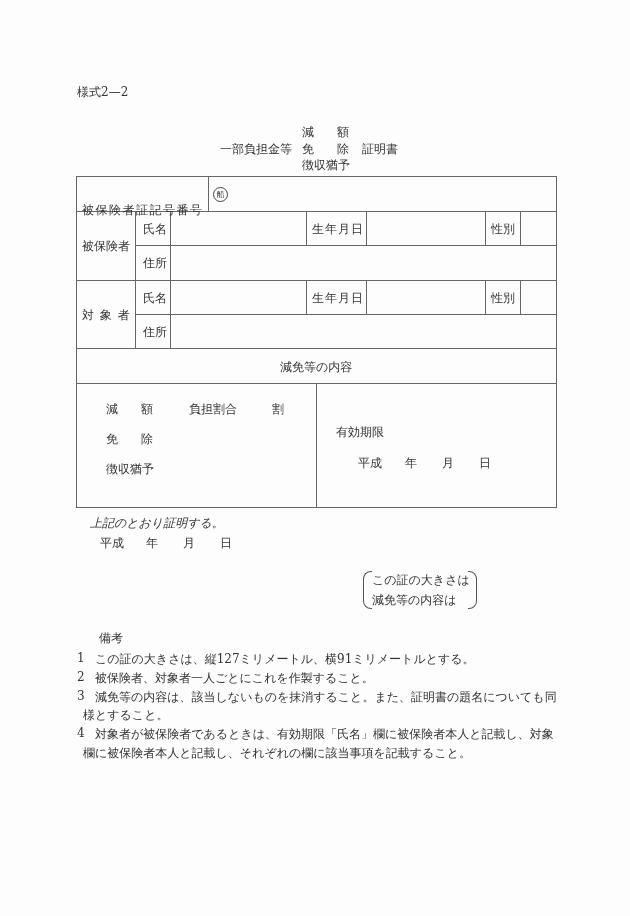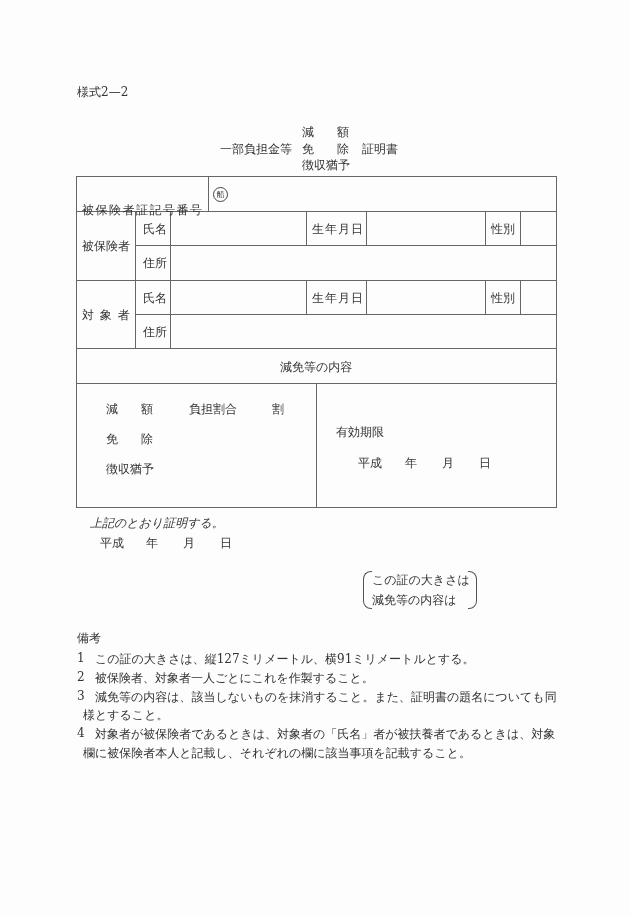--- a/index.html
+++ b/index.html
@@ -106,23 +106,23 @@
 <span class="abs" style="left:100px;top:535px;">平成</span>
 <span class="abs" style="left:146px;top:535px;">年</span>
 <span class="abs" style="left:183px;top:535px;">月</span>
 <span class="abs" style="left:220px;top:535px;">日</span>
 
 <div class="bracket-l" style="left:363px;top:571px;height:36px;"></div>
 <span class="abs" style="left:372px;top:572px;">この証の大きさは</span>
 <span class="abs" style="left:372px;top:592px;">減免等の内容は</span>
 <div class="bracket-r" style="left:468px;top:571px;height:36px;"></div>
 
-<span class="note" style="top:630px;">備考</span>
+<span class="note" style="top:630px;margin-left:22px;">備考</span>
 <span class="note" style="top:651px;">1</span>
 <span class="note" style="left:95px;top:651px;">この証の大きさは、縦127ミリメートル、横91ミリメートルとする。</span>
 <span class="note" style="top:670px;">2</span>
 <span class="note" style="left:95px;top:670px;">被保険者、対象者一人ごとにこれを作製すること。</span>
 <span class="note" style="top:689px;">3</span>
 <span class="note" style="left:95px;top:689px;">減免等の内容は、該当しないものを抹消すること。また、証明書の題名についても同</span>
 <span class="note" style="left:83px;top:707px;">様とすること。</span>
 <span class="note" style="top:726px;">4</span>
-<span class="note" style="left:95px;top:726px;">対象者が被保険者であるときは、対象者の「氏名」者が被扶養者であるときは、対象</span>
+<span class="note" style="left:95px;top:726px;">対象者が被保険者であるときは、有効期限「氏名」欄に被保険者本人と記載し、対象</span>
 <span class="note" style="left:83px;top:745px;">欄に被保険者本人と記載し、それぞれの欄に該当事項を記載すること。</span>
 
 </body></html>

